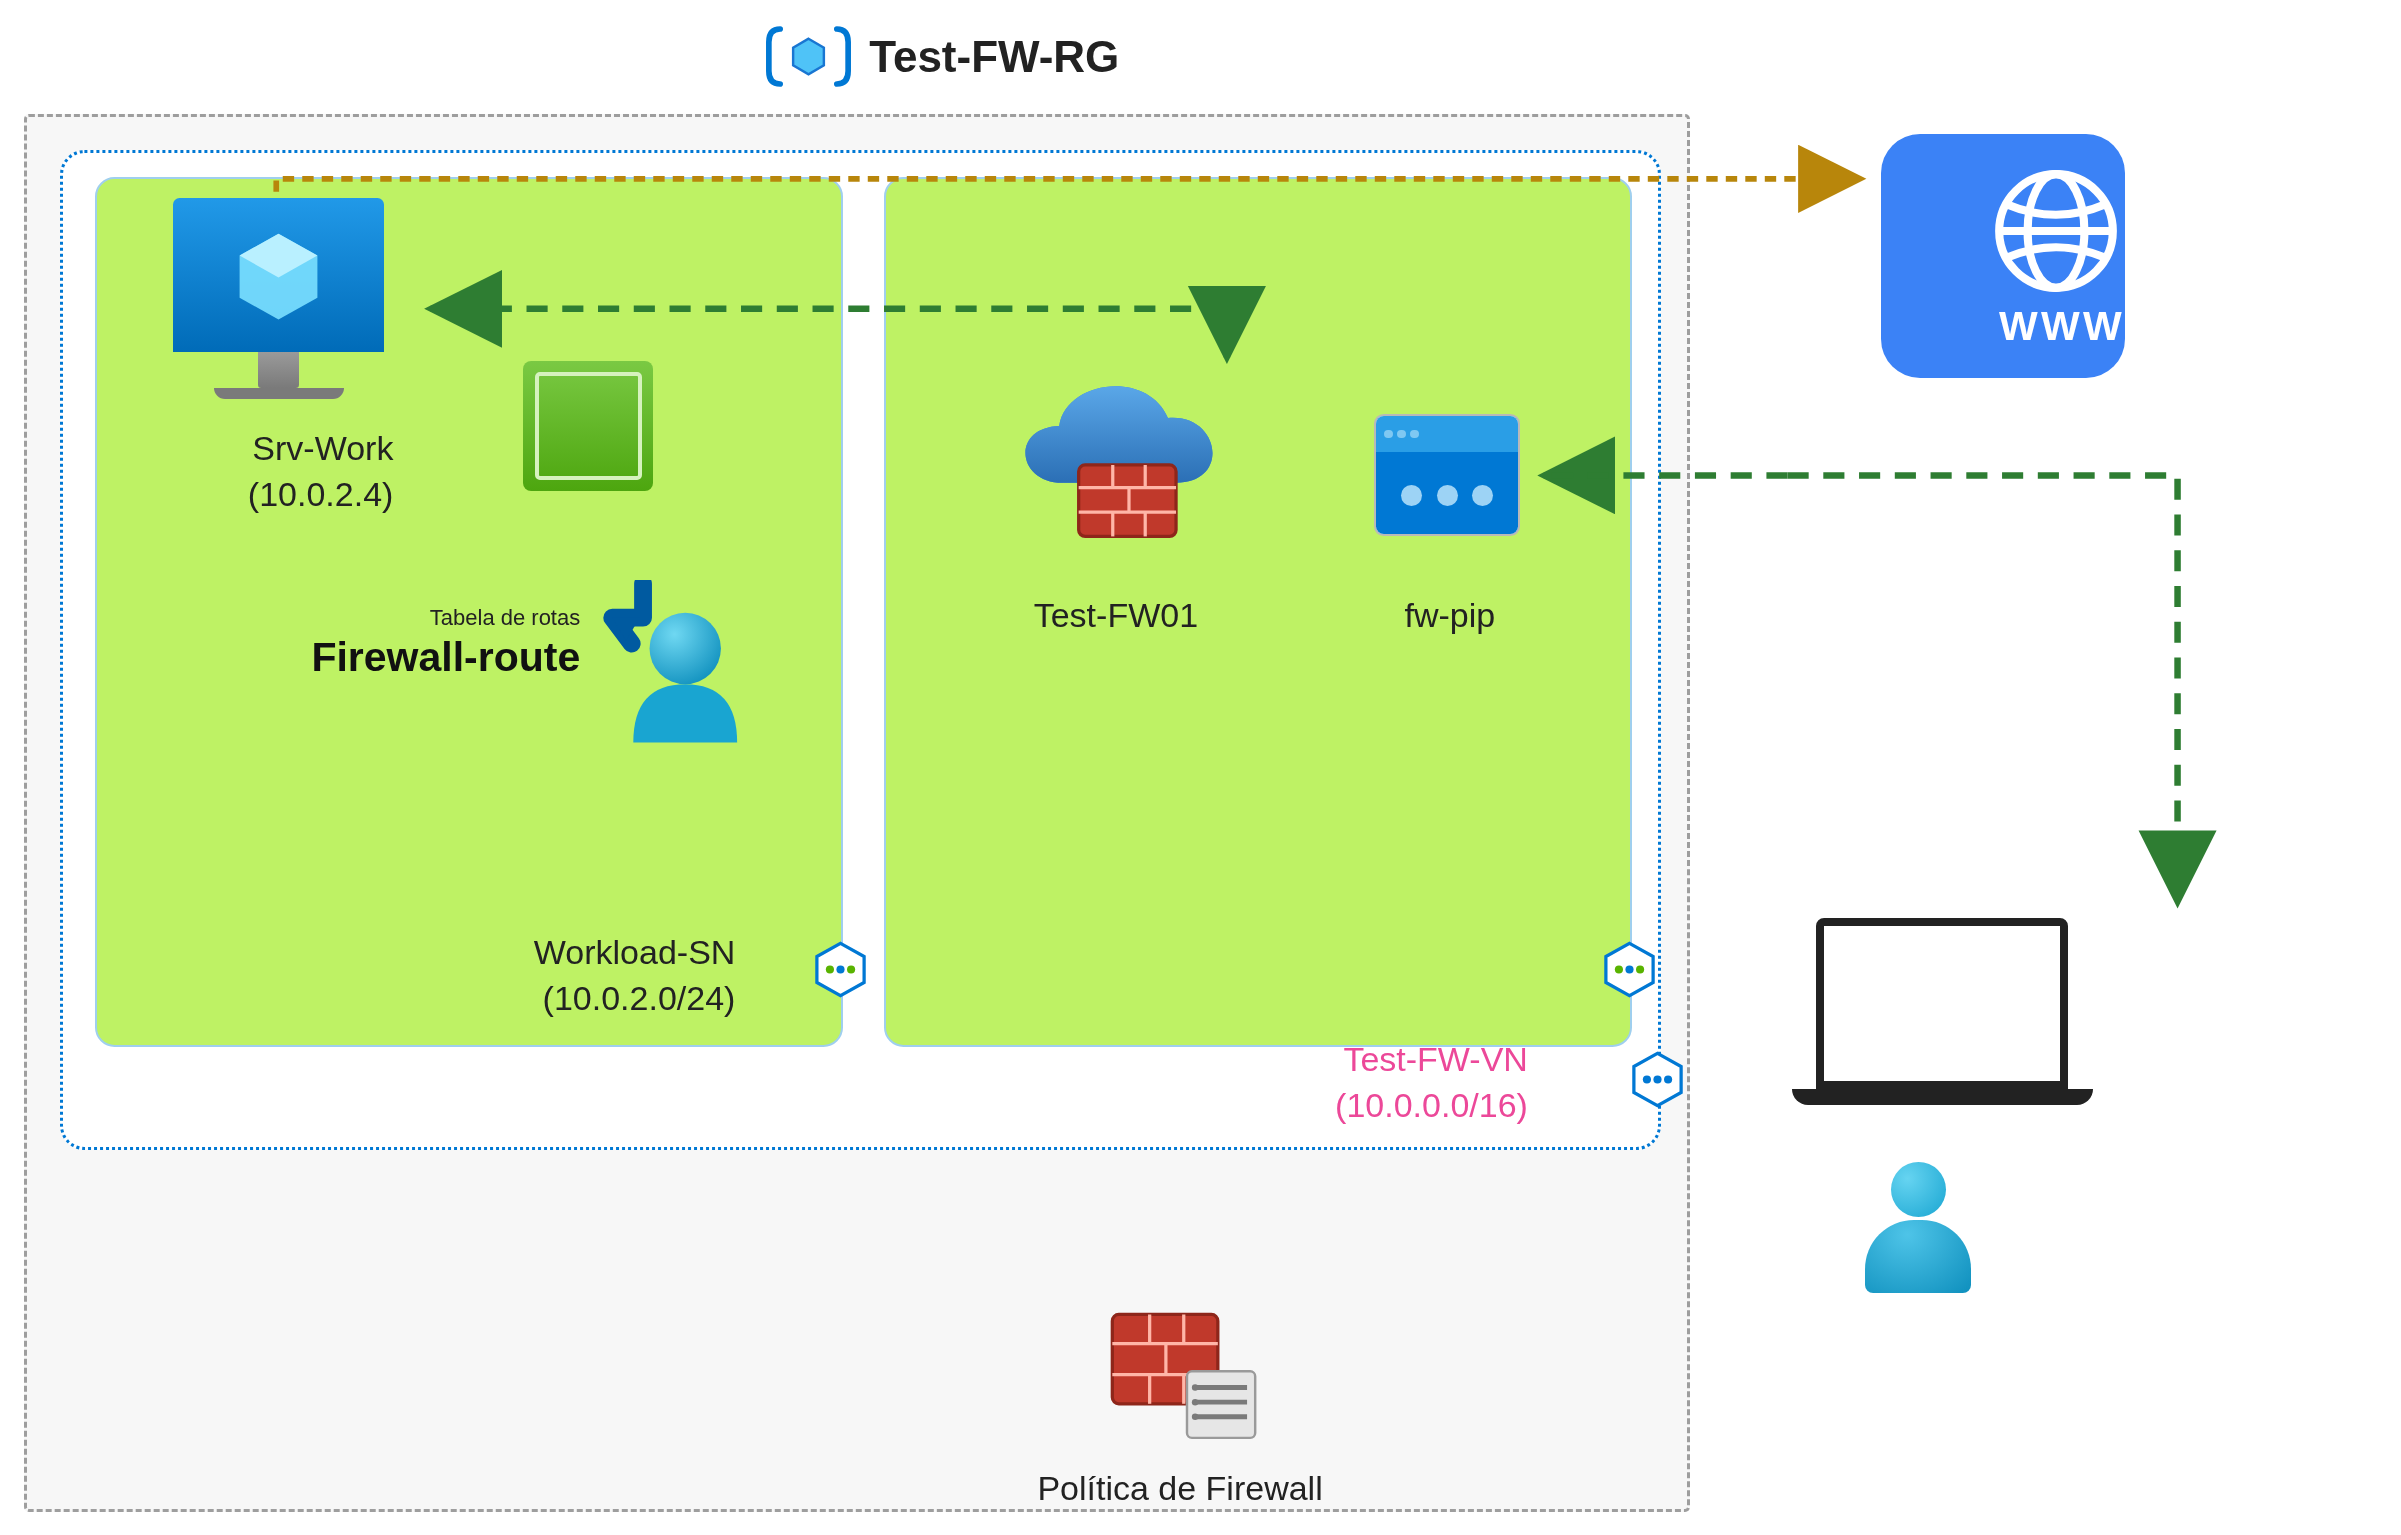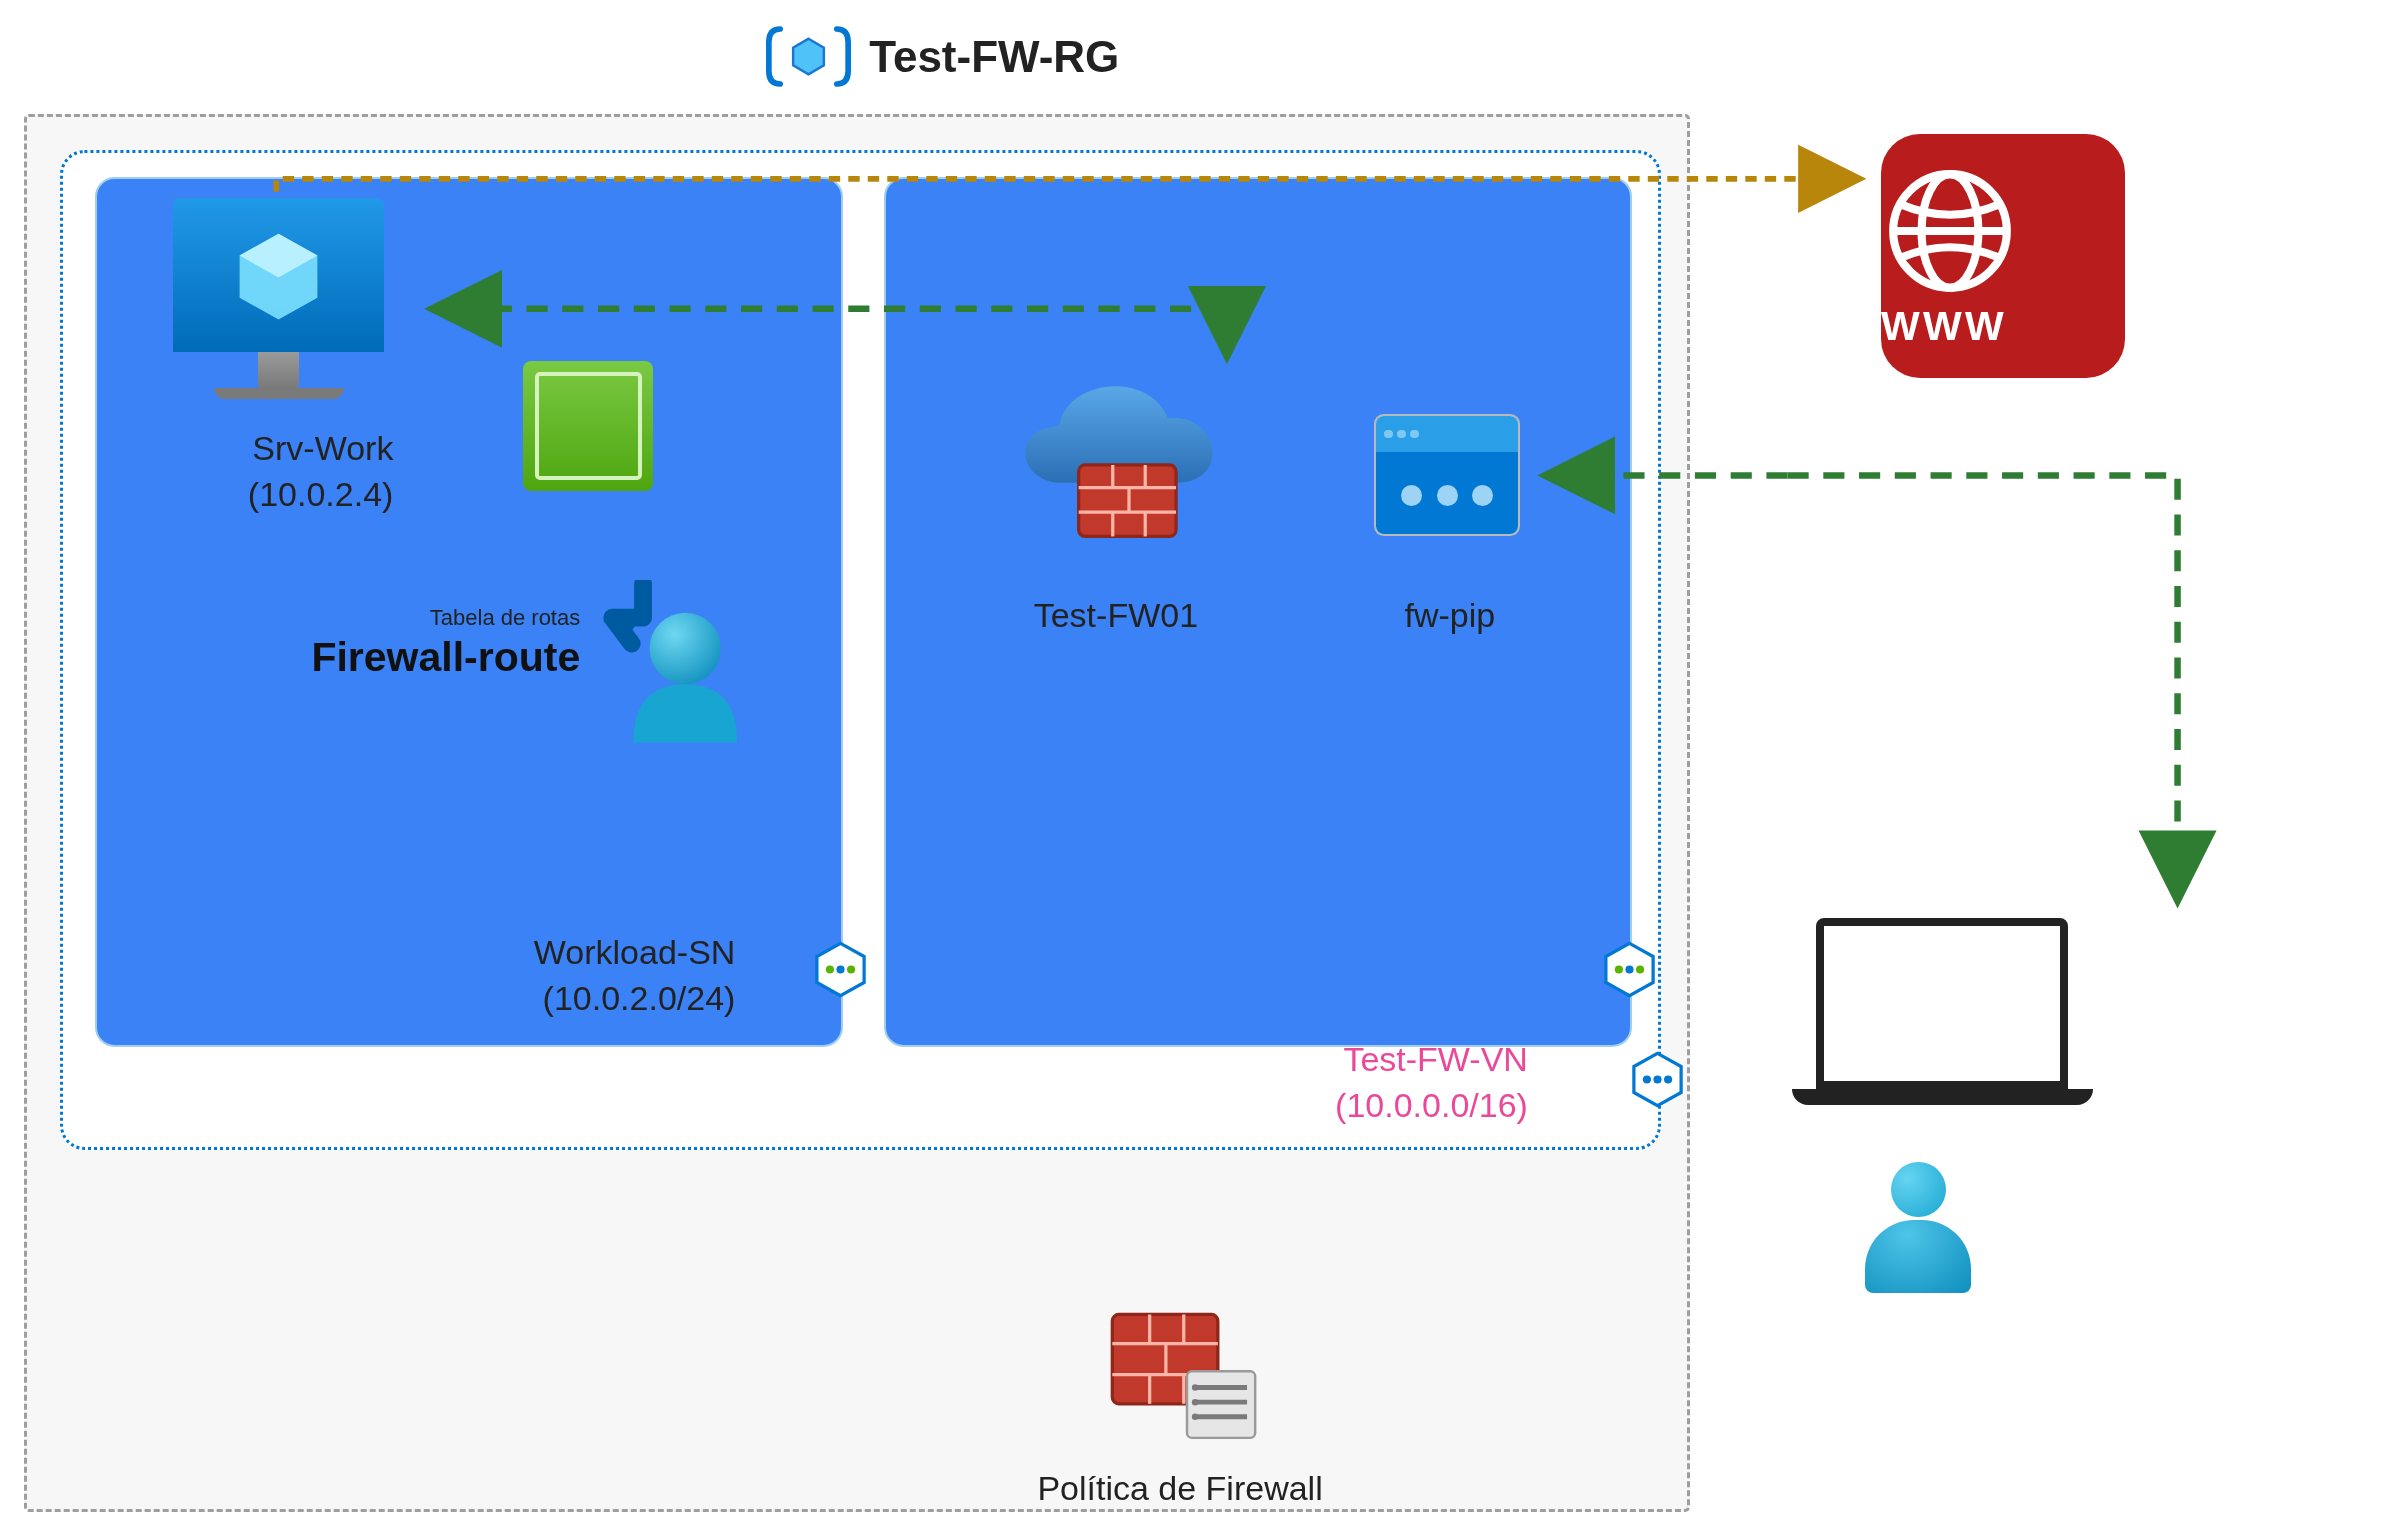--- a/index.html
+++ b/index.html
@@ -61,21 +61,21 @@
     line-height: 1.35;
     color: #ec4899;
   }
 
   .subnet-box {
     position: absolute;
     top: 24.4px;
     border: 2.4px solid #9fcfee;
     border-radius: 19.5px;
     height: 870px;
-    background: #3b82f6;
+    background: #bef264;
   }
   .subnet-workload {
     left: 32.5px;
     width: 748px;
   }
   .subnet-firewall {
     left: 821px;
     width: 748px;
   }
   .subnet-label {
@@ -223,25 +223,25 @@
     width: 163px;
     text-align: center;
   }
 
   .internet-badge {
     position: absolute;
     top: 134px;
     left: 1881px;
     width: 244px;
     height: 244px;
-    background: #b91c1c;
+    background: #3b82f6;
     border-radius: 39px;
     display: flex;
     flex-direction: column;
-    align-items: flex-start;
+    align-items: flex-end;
     justify-content: center;
     color: #fff;
   }
   .internet-badge .www {
     font-size: 41px;
     font-weight: 700;
     letter-spacing: 3.3px;
     margin-top: 3.3px;
   }
 

